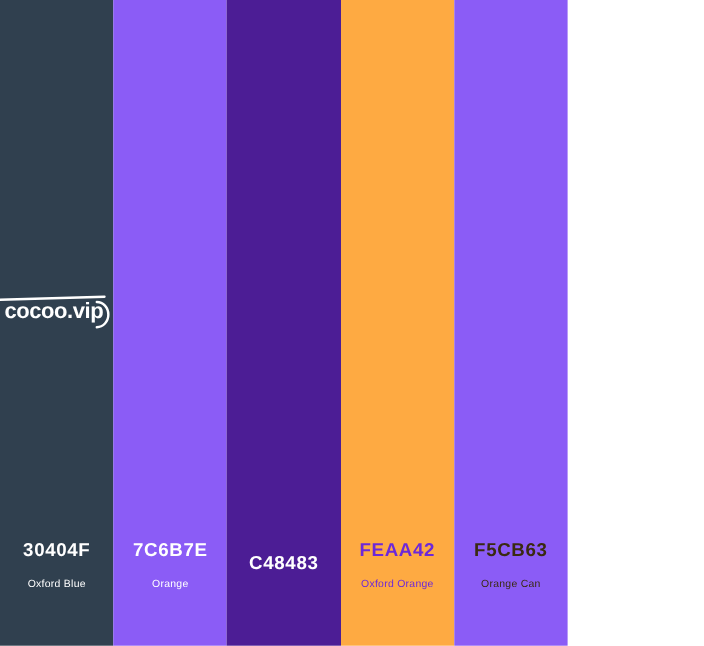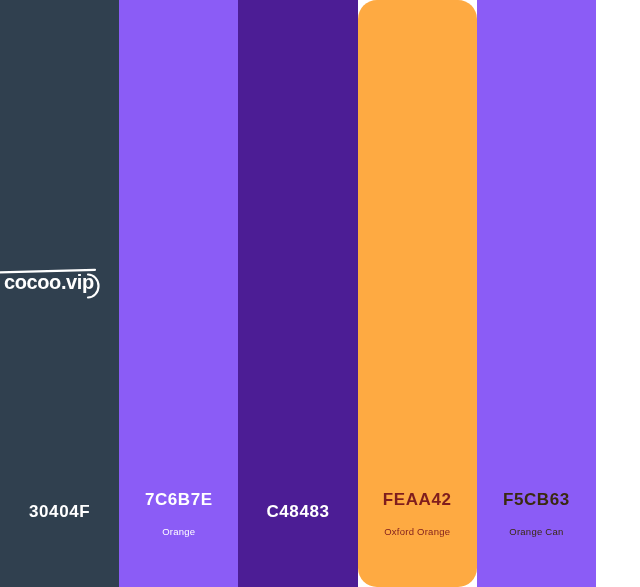--- a/index.html
+++ b/index.html
@@ -10,21 +10,21 @@
   }
   body {
     width: 640px;
     height: 587px;
     overflow: hidden;
     font-family: "Liberation Sans", sans-serif;
   }
 
   #palette {
     position: relative;
-    width: 596px;
+    width: 516px;
     height: 587px;
     display: flex;
     flex-direction: row;
   }
 
   .swatch {
     position: relative;
     flex: 1 1 0;
     height: 100%;
     display: flex;
@@ -86,37 +86,38 @@
 
         <path d="M -2 10.5 L 95 7.8" stroke="#FFFFFF" stroke-width="2.2" fill="none" stroke-linecap="round"></path>
 
         <text x="4" y="27" font-family="Liberation Sans, sans-serif" font-size="20" font-weight="bold" fill="#FFFFFF" letter-spacing="-0.4">cocoo.vip</text>
 
         <path d="M 88 12.5 A 10.5 11.5 0 0 1 88 35.5" stroke="#FFFFFF" stroke-width="2.2" fill="none" stroke-linecap="round"></path>
       </svg>
     </div>
     <div class="swatch-labels">
       <div class="hex-code">30404F</div>
+      <div class="color-name">Oxford Blue</div>
     </div>
   </div>
 
   <div class="swatch" style="background-color: #8b5cf6; color: rgb(255, 255, 255);">
     <div class="swatch-labels">
       <div class="hex-code">7C6B7E</div>
       <div class="color-name">Orange</div>
     </div>
   </div>
 
   <div class="swatch" style="background-color: #4c1d95; color: rgb(255, 255, 255);">
     <div class="swatch-labels">
       <div class="hex-code">C48483</div>
     </div>
   </div>
 
-  <div class="swatch" style="background-color: rgb(254, 170, 66); color: #7f1d1d; border-radius: 19px;">
+  <div class="swatch" style="background-color: rgb(254, 170, 66); color: #6d28d9;">
     <div class="swatch-labels">
       <div class="hex-code">FEAA42</div>
       <div class="color-name">Oxford Orange</div>
     </div>
   </div>
 
   <div class="swatch" style="background-color: #8b5cf6; color: rgb(58, 42, 16);">
     <div class="swatch-labels">
       <div class="hex-code">F5CB63</div>
       <div class="color-name">Orange Can</div>

